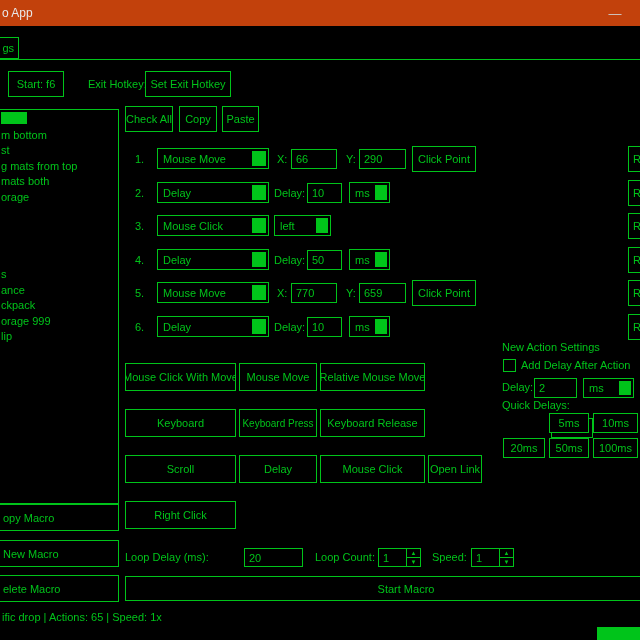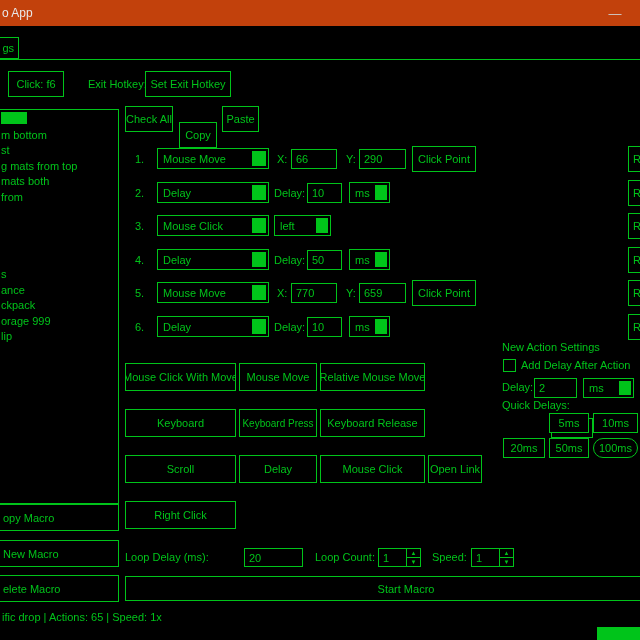--- a/index.html
+++ b/index.html
@@ -62,51 +62,51 @@
         <span>—</span>
       </div>
   </div>
 
   <div class="tab">
     <span>gs</span>
   </div>
   <div class="tabline"></div>
 
   <div class="btn" style="left:8px;top:71px;width:56px;height:26px;">
-    <span>Click: f6</span>
+    <span>Start: f6</span>
   </div>
   <span class="lbl" style="left:88px;top:78px;">Exit Hotkey:</span>
   <div class="btn" style="left:145px;top:71px;width:86px;height:26px;">
     <span>Set Exit Hotkey</span>
   </div>
 
   <div class="listbox">
     <div class="li">
         <div class="selblock"></div>
       </div>
     <div class="li">m bottom</div>
     <div class="li">st</div>
     <div class="li">g mats from top</div>
     <div class="li">mats both</div>
-    <div class="li">from</div>
+    <div class="li">orage</div>
     <div class="li"></div>
     <div class="li"></div>
     <div class="li"></div>
     <div class="li"></div>
     <div class="li">s</div>
     <div class="li">ance</div>
     <div class="li">ckpack</div>
     <div class="li">orage 999</div>
     <div class="li">lip</div>
   </div>
 
   <div class="btn" style="left:125px;top:106px;width:48px;height:26px;">
     <span>Check All</span>
   </div>
-  <div class="btn" style="left:179px;top:106px;width:38px;height:26px;margin-top:16px;">
+  <div class="btn" style="left:179px;top:106px;width:38px;height:26px;">
     <span>Copy</span>
   </div>
   <div class="btn" style="left:222px;top:106px;width:37px;height:26px;">
     <span>Paste</span>
   </div>
 
   <div class="row" style="top:146px;">
     <span class="num">1.</span>
     <div class="combo" style="left:157px;top:2px;width:112px;height:21px;">
       <span class="ct">Mouse Move</span>
@@ -264,21 +264,21 @@
   </div>
   <div class="btn" style="left:593px;top:413px;width:45px;height:20px;">
     <span>10ms</span>
   </div>
   <div class="btn" style="left:503px;top:438px;width:42px;height:20px;">
     <span>20ms</span>
   </div>
   <div class="btn" style="left:549px;top:438px;width:40px;height:20px;">
     <span>50ms</span>
   </div>
-  <div class="btn" style="left:593px;top:438px;width:45px;height:20px;border-radius:10px;">
+  <div class="btn" style="left:593px;top:438px;width:45px;height:20px;">
     <span>100ms</span>
   </div>
 
   <div class="btn leftalign" style="left:-2px;top:504px;width:121px;height:27px;">
     <span>opy Macro</span>
   </div>
   <div class="btn leftalign" style="left:-2px;top:540px;width:121px;height:27px;">
     <span>New Macro</span>
   </div>
   <div class="btn leftalign" style="left:-2px;top:575px;width:121px;height:27px;">

